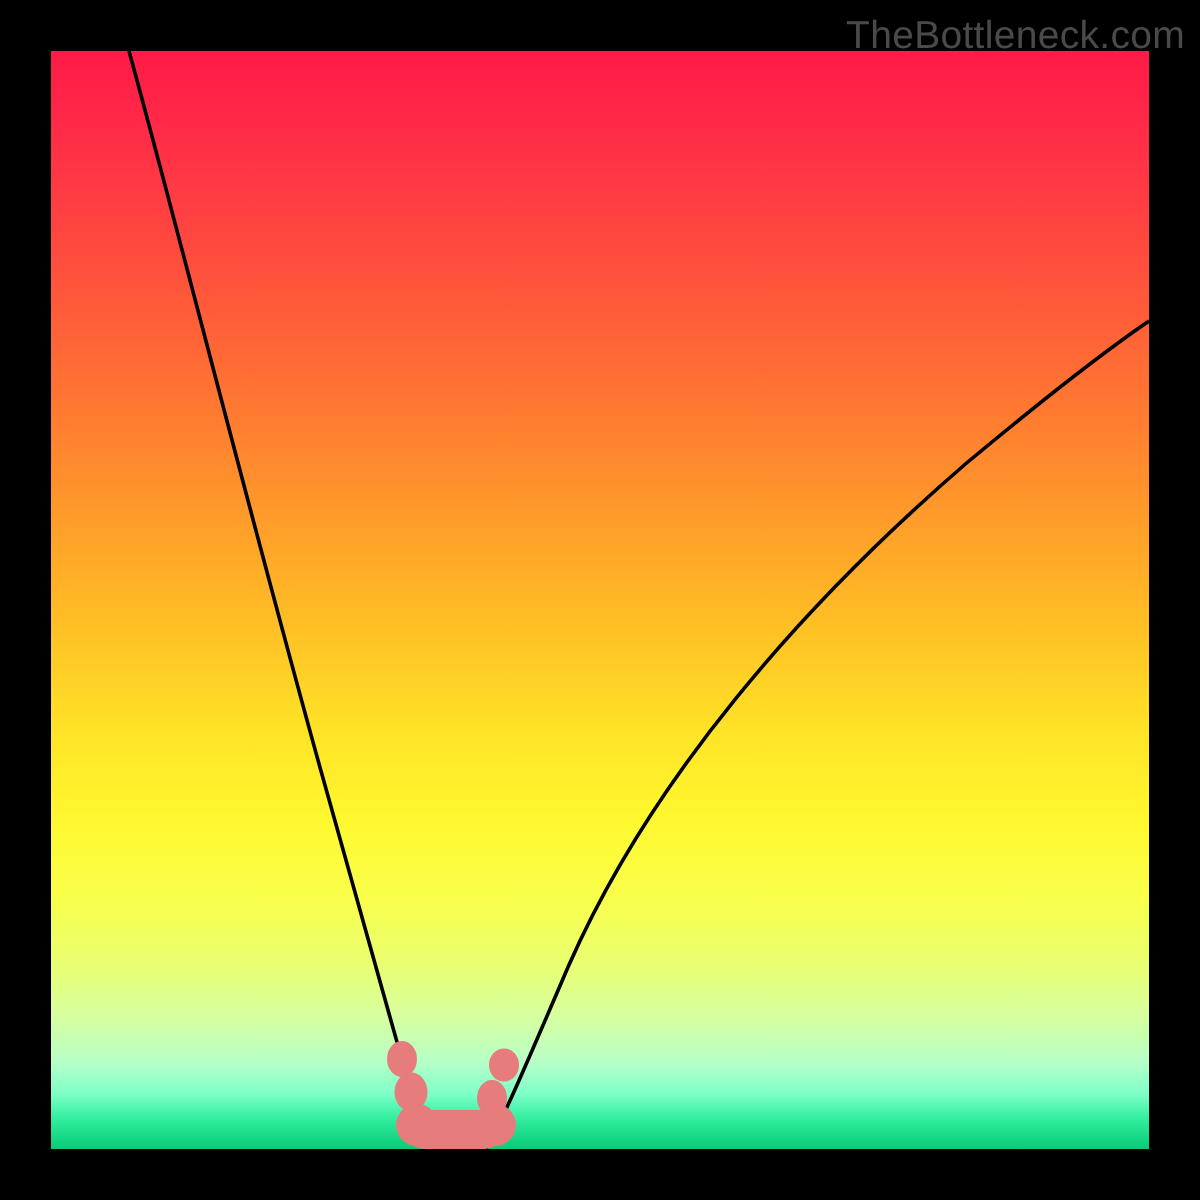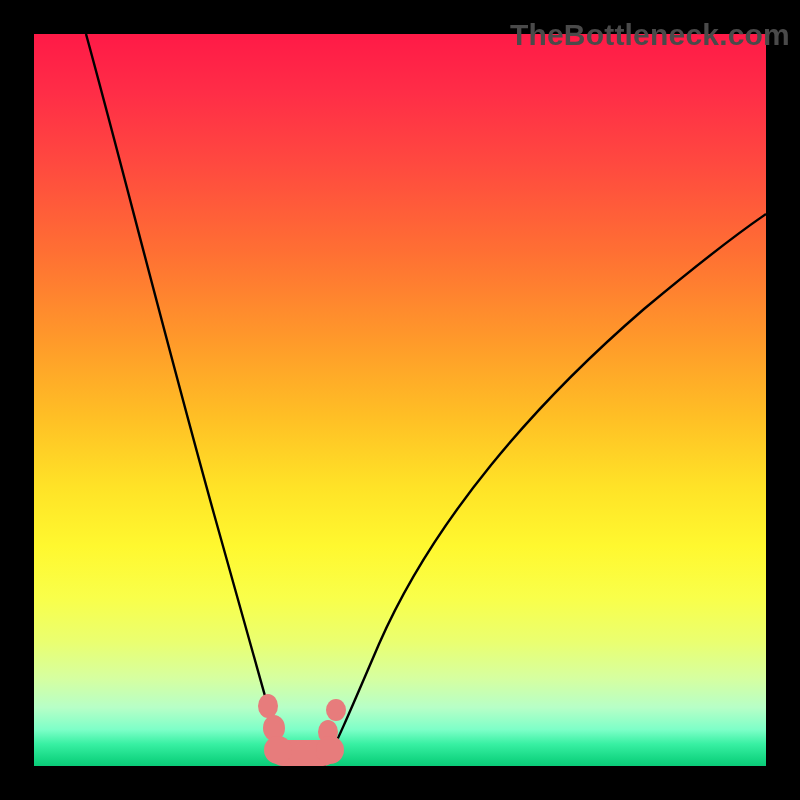--- a/index.html
+++ b/index.html
@@ -38,25 +38,25 @@
       #eaff70 83%,
       #d6ffa0 88%,
       #b7ffc7 92%,
       #7effc8 95%,
       #38f0a3 97%,
       #16d884 99%,
       #0acb78 100%);
   }
   .watermark {
     position: absolute;
-    top: 18px;
+    top: 8px;
     right: 10px;
     color: #4a4a4a;
-    font-size: 30px;
-    font-weight: 700;
+    font-size: 26px;
+    font-weight: 400;
     letter-spacing: 0.2px;
     user-select: none;
   }
   svg.curves {
     position: absolute;
     left: 0;
     top: 0;
     width: 732px;
     height: 732px;
   }

